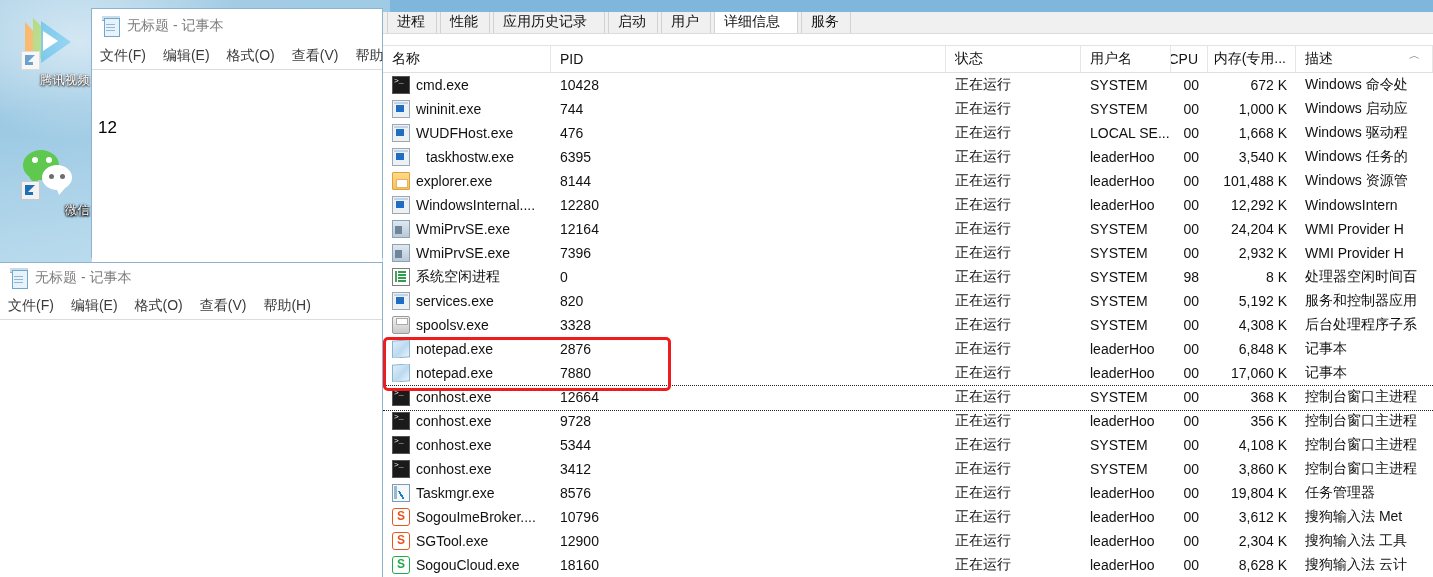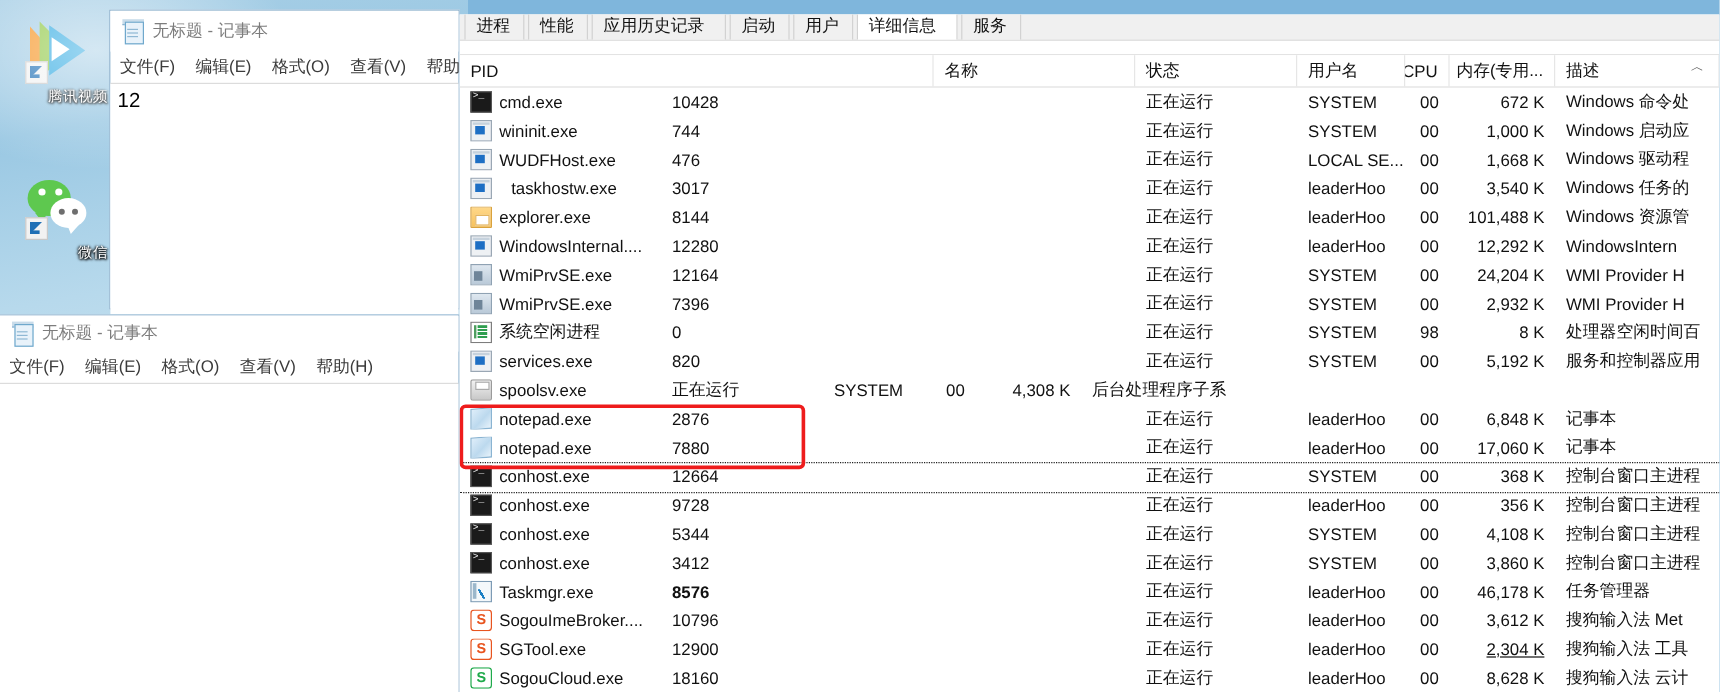--- a/index.html
+++ b/index.html
@@ -59,21 +59,21 @@
   .notepad{position:absolute;background:#fff;border:1px solid #8fb3cf;box-sizing:border-box;}
   .np-title{height:34px;display:flex;align-items:center;padding-left:10px;background:#fff;}
   .np-ico{width:18px;height:20px;position:relative;margin-right:7px;flex:0 0 auto;}
   .np-ico .pg{position:absolute;left:2px;top:2px;width:14px;height:17px;background:#e8f2fa;border:1px solid #6fa8cc;}
   .np-ico .sp{position:absolute;left:0;top:0;width:18px;height:4px;background:#c9dcea;border-bottom:1px solid #8ab4d2;}
   .np-ico .ln{position:absolute;left:4px;width:9px;height:1px;background:#8fb8d4;}
   .np-ttxt{font-size:14px;color:#7d7d7d;white-space:nowrap;}
   .np-menu{height:26px;display:flex;align-items:center;gap:17px;padding-left:8px;
     font-size:14px;color:#3b3b3b;border-bottom:1px solid #dcdcdc;}
   .np-menu span{white-space:nowrap;cursor:default;}
-  .np-body{background:#fff;font-size:17px;color:#000;padding:4px 0 0 6px;}
+  .np-body{background:#fff;font-size:17px;color:#000;padding:4px 0 0 6px;margin-top:44px;}
   
   #tm{position:absolute;left:383px;top:12px;width:1050px;height:577px;background:#fff;overflow:hidden;}
   #tm-tabs{height:21px;background:#f0f0f0;position:relative;border-bottom:1px solid #dcdcdc;}
   .tab{position:absolute;top:-7px;height:28px;padding:0 9px;font-size:14px;color:#111;
     line-height:30px;box-sizing:border-box;background:#f0f0f0;border:1px solid #d2d2d2;border-bottom:none;white-space:nowrap;}
   .tab.sel{background:#fff;border-color:#d2d2d2;z-index:3;}
   #tm-toolbar{height:11px;background:#fff;border-bottom:1px solid #e3e3e3;}
   #tm-header{height:26px;display:flex;background:#fff;border-bottom:1px solid #e0e0e0;position:relative;}
   .hc{font-size:14px;color:#111;display:flex;align-items:center;box-sizing:border-box;
      border-right:1px solid #e6e6e6;padding-left:9px;overflow:hidden;white-space:nowrap;}
@@ -200,25 +200,25 @@
       <div class="tab" style="left: 4px; width: 50px;"><span>进程</span></div>
       <div class="tab" style="left: 57px; width: 50px;"><span>性能</span></div>
       <div class="tab" style="left: 110px; width: 112px;"><span>应用历史记录</span></div>
       <div class="tab" style="left: 225px; width: 50px;"><span>启动</span></div>
       <div class="tab" style="left: 278px; width: 50px;"><span>用户</span></div>
       <div class="tab sel" style="left: 331px; width: 84px;"><span>详细信息</span></div>
       <div class="tab" style="left: 418px; width: 50px;"><span>服务</span></div>
     </div>
   <div id="tm-toolbar"></div>
   <div id="tm-header">
-    <div class="hc" style="width: 395px;">
+    <div class="hc" style="width: 168px;">
+        <span>名称</span>
+      </div>
+      <div class="hc" style="width: 395px;">
         <span>PID</span>
-      </div>
-      <div class="hc" style="width: 168px;">
-        <span>名称</span>
       </div>
       <div class="hc" style="width: 135px;">
         <span>状态</span>
       </div>
       <div class="hc" style="width: 90px;">
         <span>用户名</span>
       </div>
       <div class="hc num" style="width: 37px;">
         <span>CPU</span>
       </div>
@@ -267,21 +267,21 @@
         <div class="cell c-user" style="width: 90px;">LOCAL SE...</div>
         <div class="cell  num" style="width: 37px;">00</div>
         <div class="cell  num" style="width: 88px;">1,668 K</div>
         <div class="cell c-desc" style="width: 137px;">Windows 驱动程</div>
       </div>
       <div class="row">
         <div class="cell c-name" style="width: 168px; gap: 16px;">
           <span class="pico i-win"></span>
           <span>taskhostw.exe</span>
         </div>
-        <div class="cell c-pid" style="width: 395px;">3017</div>
+        <div class="cell c-pid" style="width: 395px;">6395</div>
         <div class="cell c-stat" style="width: 135px;">正在运行</div>
         <div class="cell c-user" style="width: 90px;">leaderHoo</div>
         <div class="cell  num" style="width: 37px;">00</div>
         <div class="cell  num" style="width: 88px;">3,540 K</div>
         <div class="cell c-desc" style="width: 137px;">Windows 任务的</div>
       </div>
       <div class="row">
         <div class="cell c-name" style="width: 168px;">
           <span class="pico i-folder"></span>
           <span>explorer.exe</span>
@@ -351,20 +351,21 @@
         <div class="cell c-user" style="width: 90px;">SYSTEM</div>
         <div class="cell  num" style="width: 37px;">00</div>
         <div class="cell  num" style="width: 88px;">5,192 K</div>
         <div class="cell c-desc" style="width: 137px;">服务和控制器应用</div>
       </div>
       <div class="row">
         <div class="cell c-name" style="width: 168px;">
           <span class="pico i-print"></span>
           <span>spoolsv.exe</span>
         </div>
+        <div class="cell c-pid" style="width: 395px;">3328</div>
         <div class="cell c-stat" style="width: 135px;">正在运行</div>
         <div class="cell c-user" style="width: 90px;">SYSTEM</div>
         <div class="cell  num" style="width: 37px;">00</div>
         <div class="cell  num" style="width: 88px;">4,308 K</div>
         <div class="cell c-desc" style="width: 137px;">后台处理程序子系</div>
       </div>
       <div class="row">
         <div class="cell c-name" style="width: 168px;">
           <span class="pico i-note"></span>
           <span>notepad.exe</span>
@@ -434,25 +435,25 @@
         <div class="cell c-user" style="width: 90px;">SYSTEM</div>
         <div class="cell  num" style="width: 37px;">00</div>
         <div class="cell  num" style="width: 88px;">3,860 K</div>
         <div class="cell c-desc" style="width: 137px;">控制台窗口主进程</div>
       </div>
       <div class="row">
         <div class="cell c-name" style="width: 168px;">
           <span class="pico i-tm"></span>
           <span>Taskmgr.exe</span>
         </div>
-        <div class="cell c-pid" style="width: 395px; font-weight: bold;">8576</div>
-        <div class="cell c-stat" style="width: 135px;">正在运行</div>
-        <div class="cell c-user" style="width: 90px;">leaderHoo</div>
-        <div class="cell  num" style="width: 37px;">00</div>
-        <div class="cell  num" style="width: 88px;">46,178 K</div>
+        <div class="cell c-pid" style="width: 395px;">8576</div>
+        <div class="cell c-stat" style="width: 135px;">正在运行</div>
+        <div class="cell c-user" style="width: 90px;">leaderHoo</div>
+        <div class="cell  num" style="width: 37px;">00</div>
+        <div class="cell  num" style="width: 88px;">19,804 K</div>
         <div class="cell c-desc" style="width: 137px;">任务管理器</div>
       </div>
       <div class="row">
         <div class="cell c-name" style="width: 168px;">
           <span class="pico i-sogou">S</span>
           <span>SogouImeBroker....</span>
         </div>
         <div class="cell c-pid" style="width: 395px;">10796</div>
         <div class="cell c-stat" style="width: 135px;">正在运行</div>
         <div class="cell c-user" style="width: 90px;">leaderHoo</div>
@@ -462,21 +463,21 @@
       </div>
       <div class="row">
         <div class="cell c-name" style="width: 168px;">
           <span class="pico i-sogou">S</span>
           <span>SGTool.exe</span>
         </div>
         <div class="cell c-pid" style="width: 395px;">12900</div>
         <div class="cell c-stat" style="width: 135px;">正在运行</div>
         <div class="cell c-user" style="width: 90px;">leaderHoo</div>
         <div class="cell  num" style="width: 37px;">00</div>
-        <div class="cell  num" style="width: 88px; text-decoration: underline;">2,304 K</div>
+        <div class="cell  num" style="width: 88px;">2,304 K</div>
         <div class="cell c-desc" style="width: 137px;">搜狗输入法 工具</div>
       </div>
       <div class="row">
         <div class="cell c-name" style="width: 168px;">
           <span class="pico i-sogoucloud">S</span>
           <span>SogouCloud.exe</span>
         </div>
         <div class="cell c-pid" style="width: 395px;">18160</div>
         <div class="cell c-stat" style="width: 135px;">正在运行</div>
         <div class="cell c-user" style="width: 90px;">leaderHoo</div>

